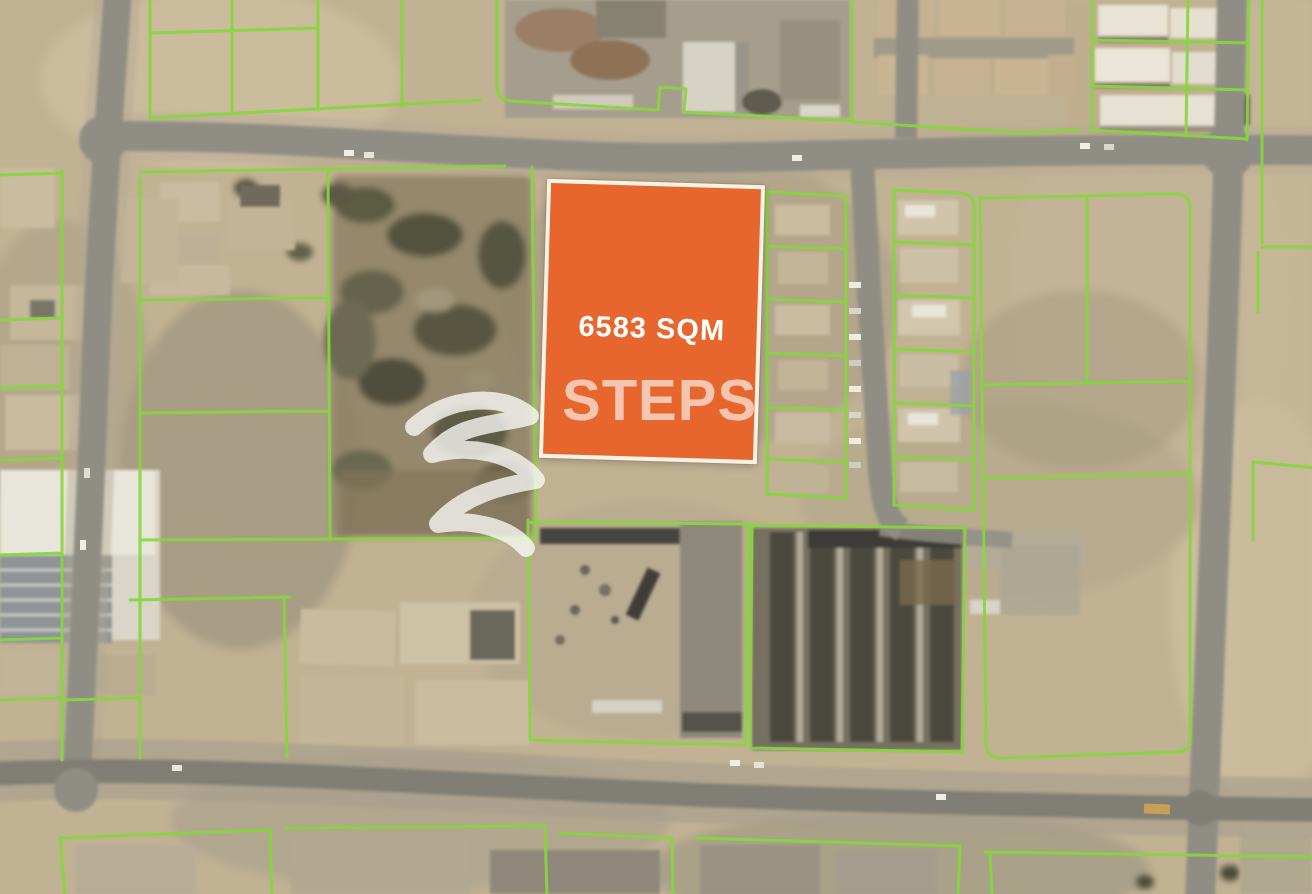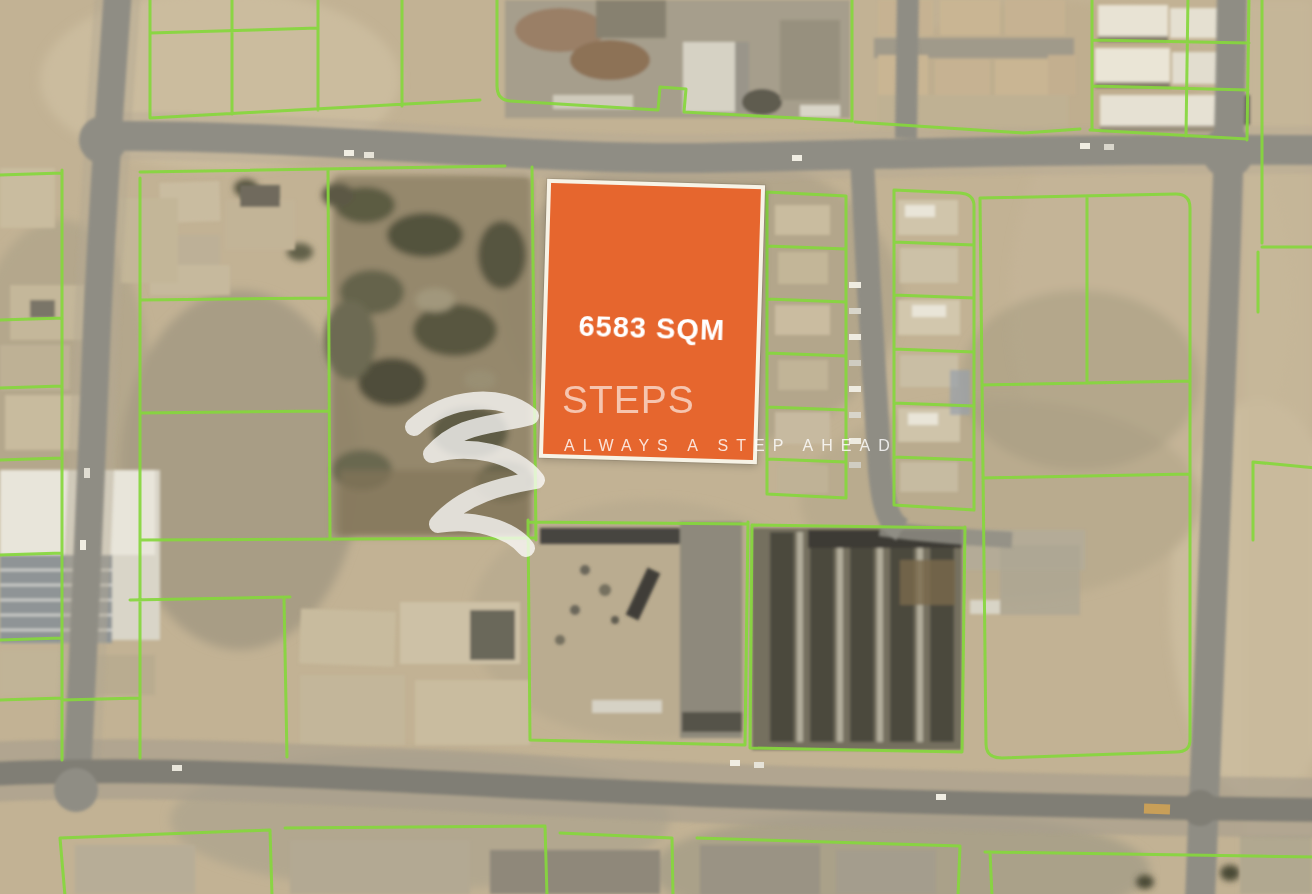--- a/index.html
+++ b/index.html
@@ -23,21 +23,21 @@
     position:absolute;left:0;top:126px;width:100%;
     text-align:center;color:#ffffff;
     font-size:29px;font-weight:700;letter-spacing:1px;
   }
 
   
   #watermark{position:absolute;left:398px;top:372px;z-index:3;display:flex;pointer-events:none;}
   #watermark .swoosh{margin-top:10px;}
   #watermark .wm-text{margin-left:12px;}
   .wm-steps{
-    font-size:39px;font-weight:400;line-height:56px;letter-spacing:1px;
+    font-size:58px;font-weight:700;line-height:56px;letter-spacing:1px;
     color:rgba(255,255,255,.62);
   }
   .wm-re{
     font-size:61px;font-weight:700;line-height:58px;margin-top:-4px;letter-spacing:0px;
     color:rgba(255,255,255,.55);white-space:nowrap;
   }
   .wm-tag{
     margin-top:9px;margin-left:2px;
     font-size:16px;font-weight:400;letter-spacing:8px;
     color:rgba(255,255,255,.82);white-space:nowrap;
@@ -280,17 +280,16 @@
   <div id="plot">
     <div class="area-label">6583 SQM</div>
   </div>
 
   <div id="watermark">
     <svg class="swoosh" width="152" height="176" viewBox="0 0 152 176">
       <path d="M 16,45 C 50,14 104,10 132,34 C 96,44 62,40 34,72 C 72,62 116,70 138,98 C 104,104 66,112 40,142 C 74,136 112,146 128,166" fill="none" stroke="rgba(255,255,255,0.75)" stroke-width="18" stroke-linecap="round" stroke-linejoin="round"></path>
     </svg>
     <div class="wm-text">
       <div class="wm-steps">STEPS</div>
-      <div class="wm-tag">ALWAYS A STEP AHEAD</div>
     </div>
   </div>
 
 </div>
 
 </body></html>

